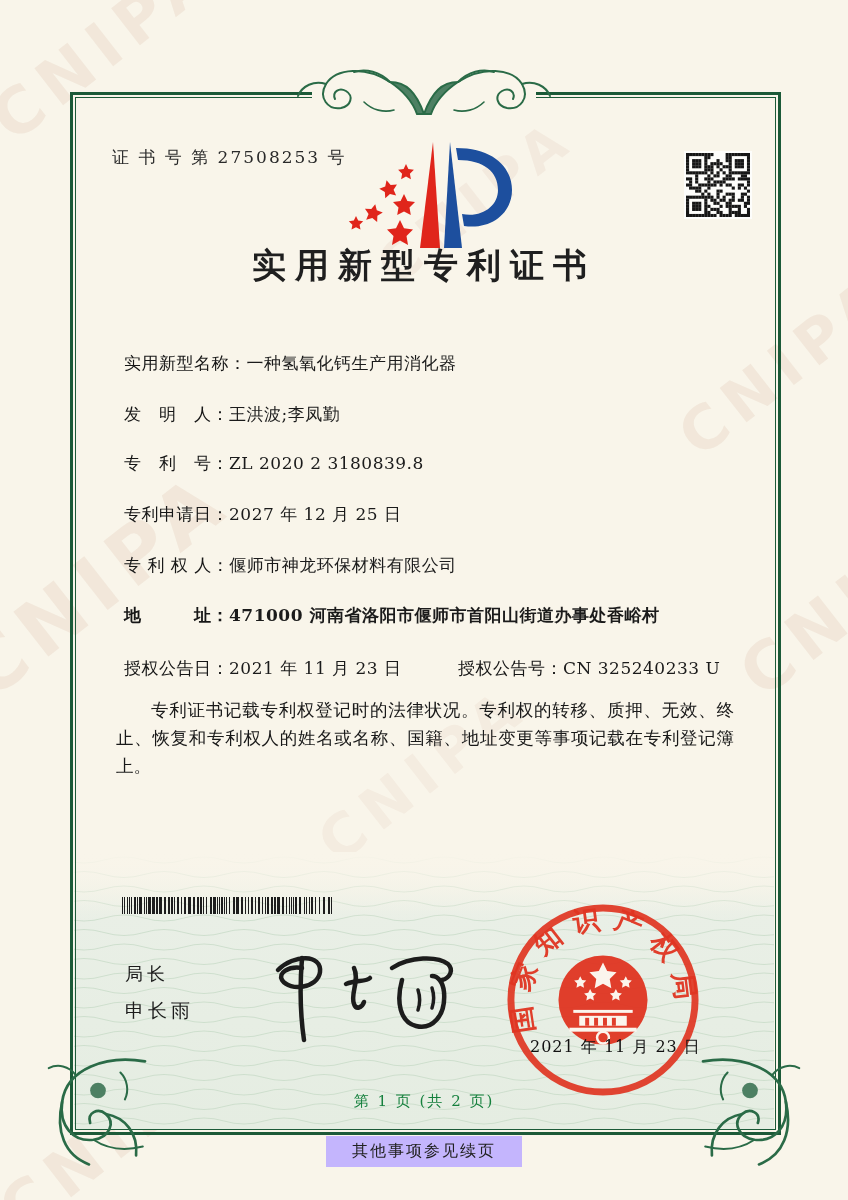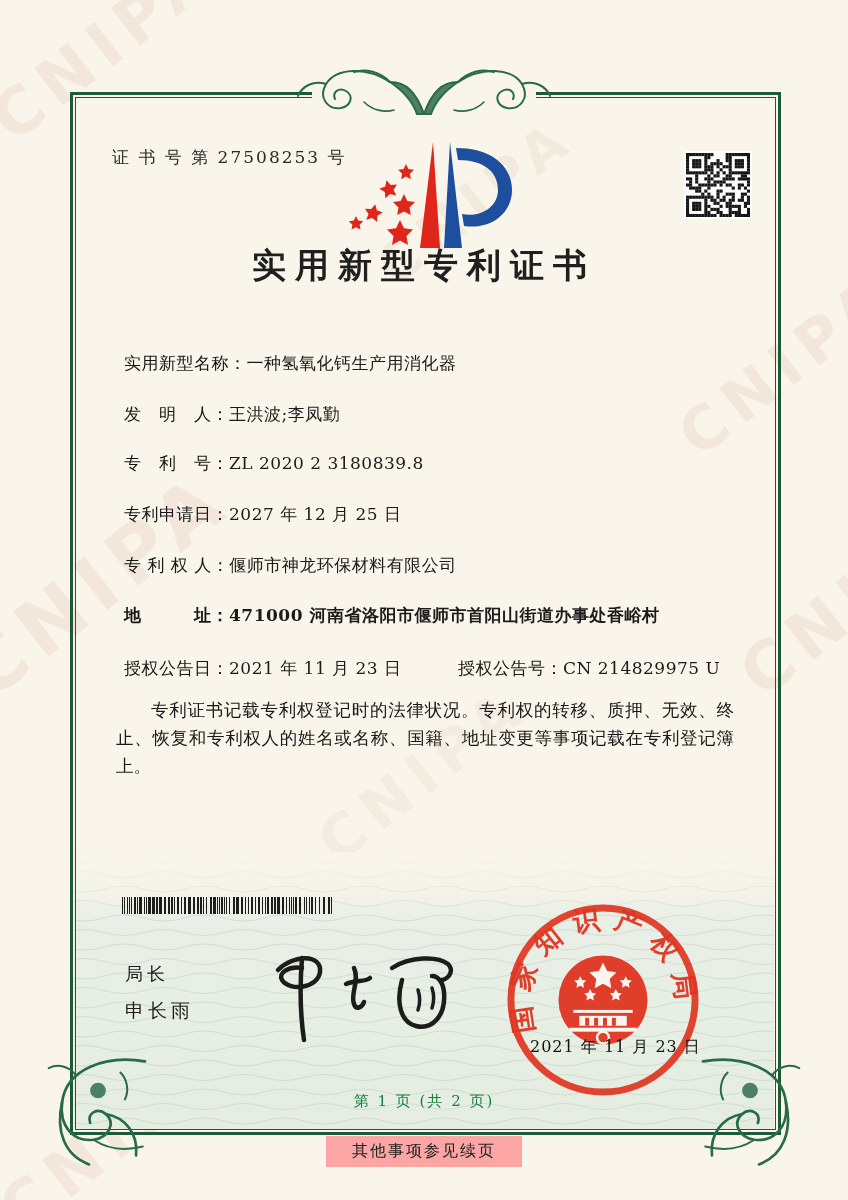--- a/index.html
+++ b/index.html
@@ -62,21 +62,21 @@
     background:linear-gradient(180deg,#f9f5ea 0%, rgba(249,245,234,0) 100%);}
   
   .barcode{position:absolute; left:122px; top:897px; width:216px; height:17px;}
   .signer-title{position:absolute; left:125px; top:962px; font-size:18px; letter-spacing:4px;}
   .signer-name{position:absolute; left:125px; top:998px; font-size:19px; letter-spacing:4px;}
   .signature{position:absolute; left:250px; top:928px; width:220px; height:118px;}
   .seal{position:absolute; left:504px; top:901px; width:198px; height:198px;}
   .seal-date{position:absolute; left:530px; top:1037px; font-size:16px; letter-spacing:1px; color:#111; z-index:5;}
   .page-info{position:absolute; left:0; top:1092px; width:100%; text-align:center; font-size:15px; letter-spacing:2px; color:#15803d;}
   .cont-note{position:absolute; left:0; top:1136px; width:100%; text-align:center;}
-  .cont-note span{display:inline-block; background:#fca5a5; padding:5px 26px; font-size:16px; letter-spacing:2px; color:#222;}
+  .cont-note span{display:inline-block; background:#c4b5fd; padding:5px 26px; font-size:16px; letter-spacing:2px; color:#222;}
 </style>
 </head>
 <body>
 
 <div class="page">
 
   <span class="wm wm1">CNIPA</span>
   <span class="wm wm2">CNIPA</span>
   <span class="wm wm3">CNIPA</span>
   <span class="wm wm4">CNIPA</span>
@@ -433,21 +433,21 @@
     </div>
     <div class="field-row fr5">
       <span class="fl">专 利 权 人：</span><span>偃师市神龙环保材料有限公司</span>
     </div>
     <div class="field-row fr6">
       <span class="fl">地　　　址：</span><span>471000 河南省洛阳市偃师市首阳山街道办事处香峪村</span>
     </div>
     <div class="field-row fr7">
       <span class="fl">授权公告日：</span><span>2021 年 11 月 23 日</span>
       <span class="grant-no">
-        <span class="fl">授权公告号：</span><span>CN 214829975 U</span>
+        <span class="fl">授权公告号：</span><span>CN 325240233 U</span>
       </span>
     </div>
   </div>
 
   <div class="body-text">
     <p>专利证书记载专利权登记时的法律状况。专利权的转移、质押、无效、终止、恢复和专利权人的姓名或名称、国籍、地址变更等事项记载在专利登记簿上。</p>
   </div>
 
   <svg class="barcode" id="barcode">
       <rect x="0" y="0" width="1" height="17" fill="#1d1d1d"></rect>

